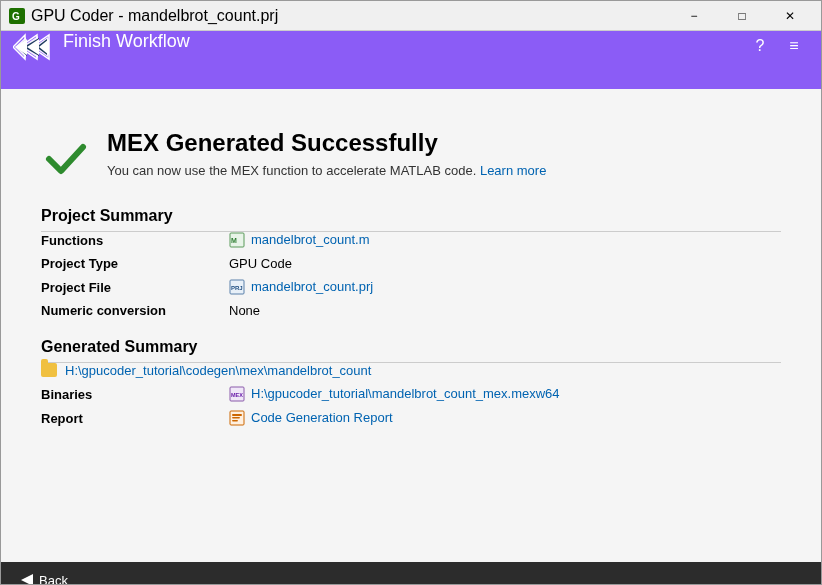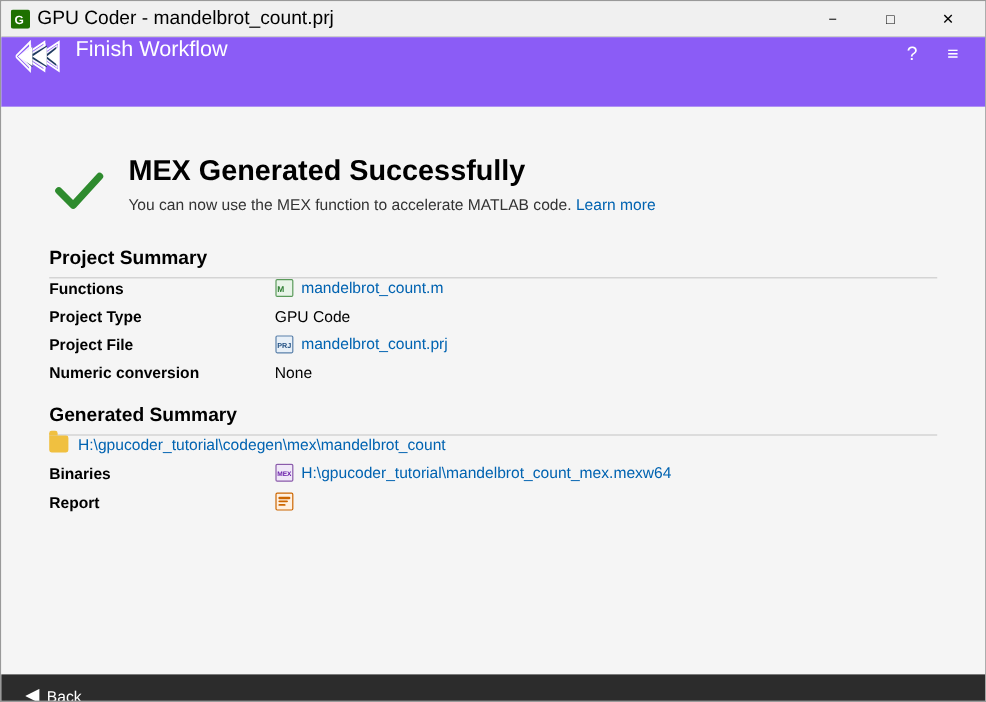--- a/index.html
+++ b/index.html
@@ -375,20 +375,21 @@
         <span class="summary-label">Report</span>
         <span class="summary-value">
           <span class="icon-report">
             <svg width="16" height="16" viewBox="0 0 16 16">
               <rect x="1" y="1" width="14" height="14" rx="1" fill="#fff0e0" stroke="#cc6600" stroke-width="1"></rect>
               <rect x="3" y="4" width="10" height="2" fill="#cc6600" rx="1"></rect>
               <rect x="3" y="7" width="8" height="1.5" fill="#cc6600" rx="1"></rect>
               <rect x="3" y="10" width="6" height="1.5" fill="#cc6600" rx="1"></rect>
             </svg>
           </span>
+          <a class="file-link">Code Generation Report</a>
         </span>
       </div>
 
     </div>
   </div>
 
 </div>
 
 <div class="footer">
   <button class="back-btn">

